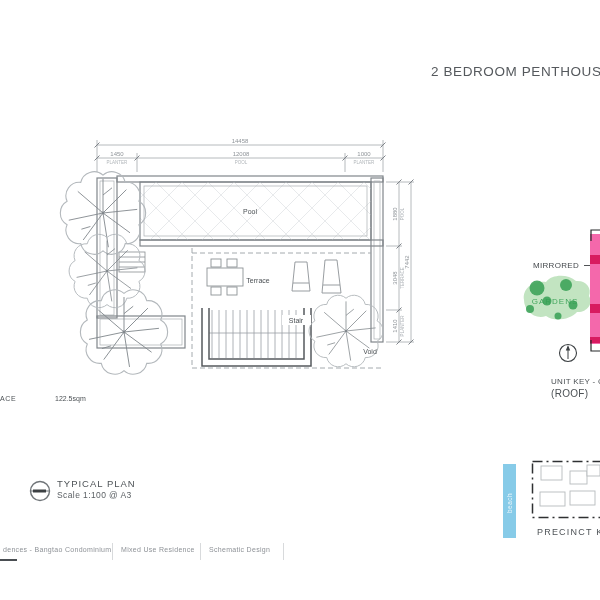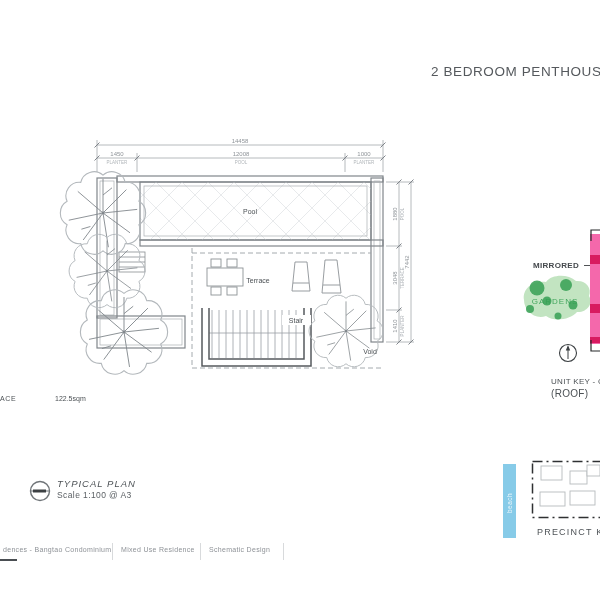--- a/index.html
+++ b/index.html
@@ -2,23 +2,23 @@
 <html><head>
 <meta charset="utf-8">
 <style>
   html,body{margin:0;padding:0;background:#fff;}
   .sheet{position:relative;width:600px;height:600px;background:#fff;overflow:hidden;
          font-family:"Liberation Sans",sans-serif;color:#55595d;}
   .abs{position:absolute;white-space:nowrap;}
   .title{left:431px;top:64px;font-size:13.5px;letter-spacing:.6px;color:#55595d;}
   .area-frag{left:0px;top:395px;font-size:7px;letter-spacing:.6px;color:#4b5054;}
   .area-val{left:55px;top:395px;font-size:7px;color:#4b5054;}
-  .tb-name{left:57px;top:478px;font-size:9.5px;letter-spacing:1px;color:#4e5357;font-style:italic;}
+  .tb-name{left:57px;top:478px;font-size:9.5px;letter-spacing:1px;color:#4e5357;}
   .tb-scale{left:57px;top:490px;font-size:8.5px;letter-spacing:.4px;color:#5a5f63;text-align:right;}
-  .mirrored{left:533px;top:261px;font-size:8px;letter-spacing:.3px;color:#44484c;font-weight:bold;}
+  .mirrored{left:533px;top:261px;font-size:8px;letter-spacing:.3px;color:#44484c;}
   .ukey1{left:551px;top:377px;font-size:8px;letter-spacing:.3px;color:#4b5054;}
   .ukey2{left:551px;top:388px;font-size:10px;letter-spacing:.3px;color:#4b5054;}
   .pkey{left:537px;top:527px;font-size:9px;letter-spacing:1.2px;color:#4e5357;}
   .f-item{top:546px;font-size:7px;color:#8e9297;letter-spacing:.3px;}
   .f0{left:3px;} .f1{left:121px;} .f2{left:209px;}
   .fdiv{top:543px;width:1px;height:17px;background:#d8dadc;}
   .fd0{left:112px;} .fd1{left:200px;} .fd2{left:283px;}
   .fmark{left:0;top:559px;width:17px;height:2px;background:#4a4e52;}
   svg text{font-family:"Liberation Sans",sans-serif;}
 </style>

